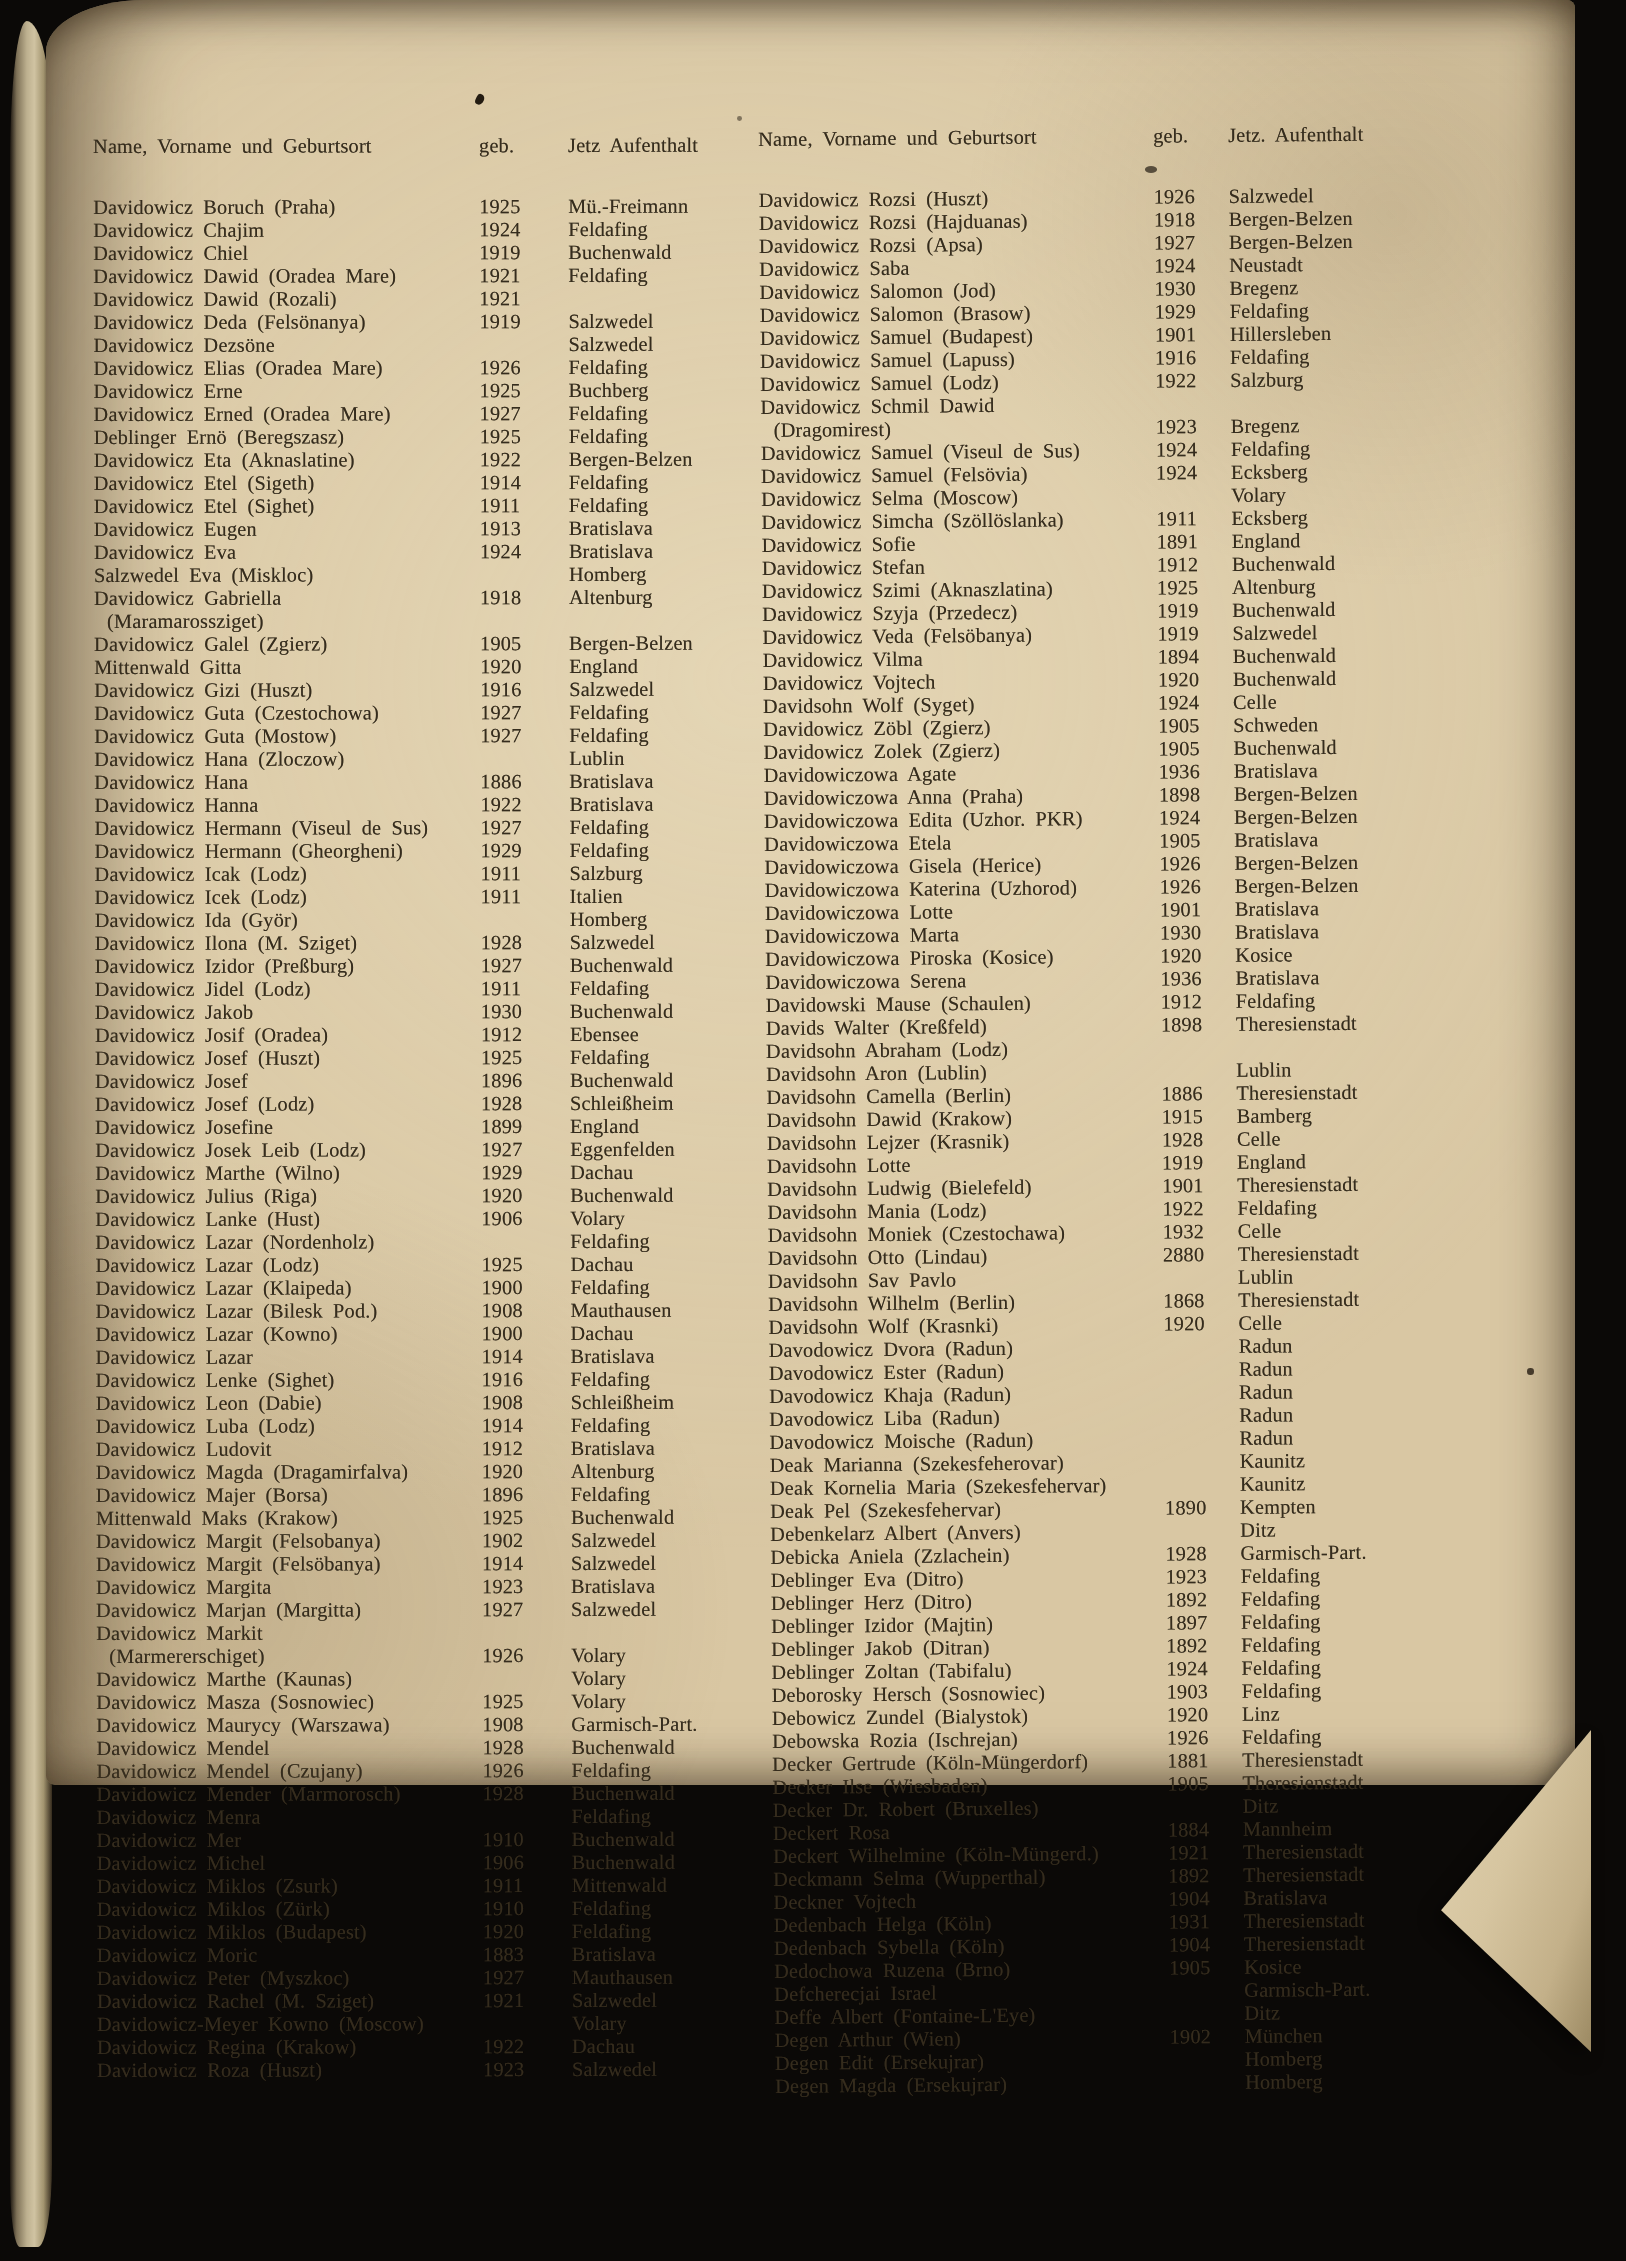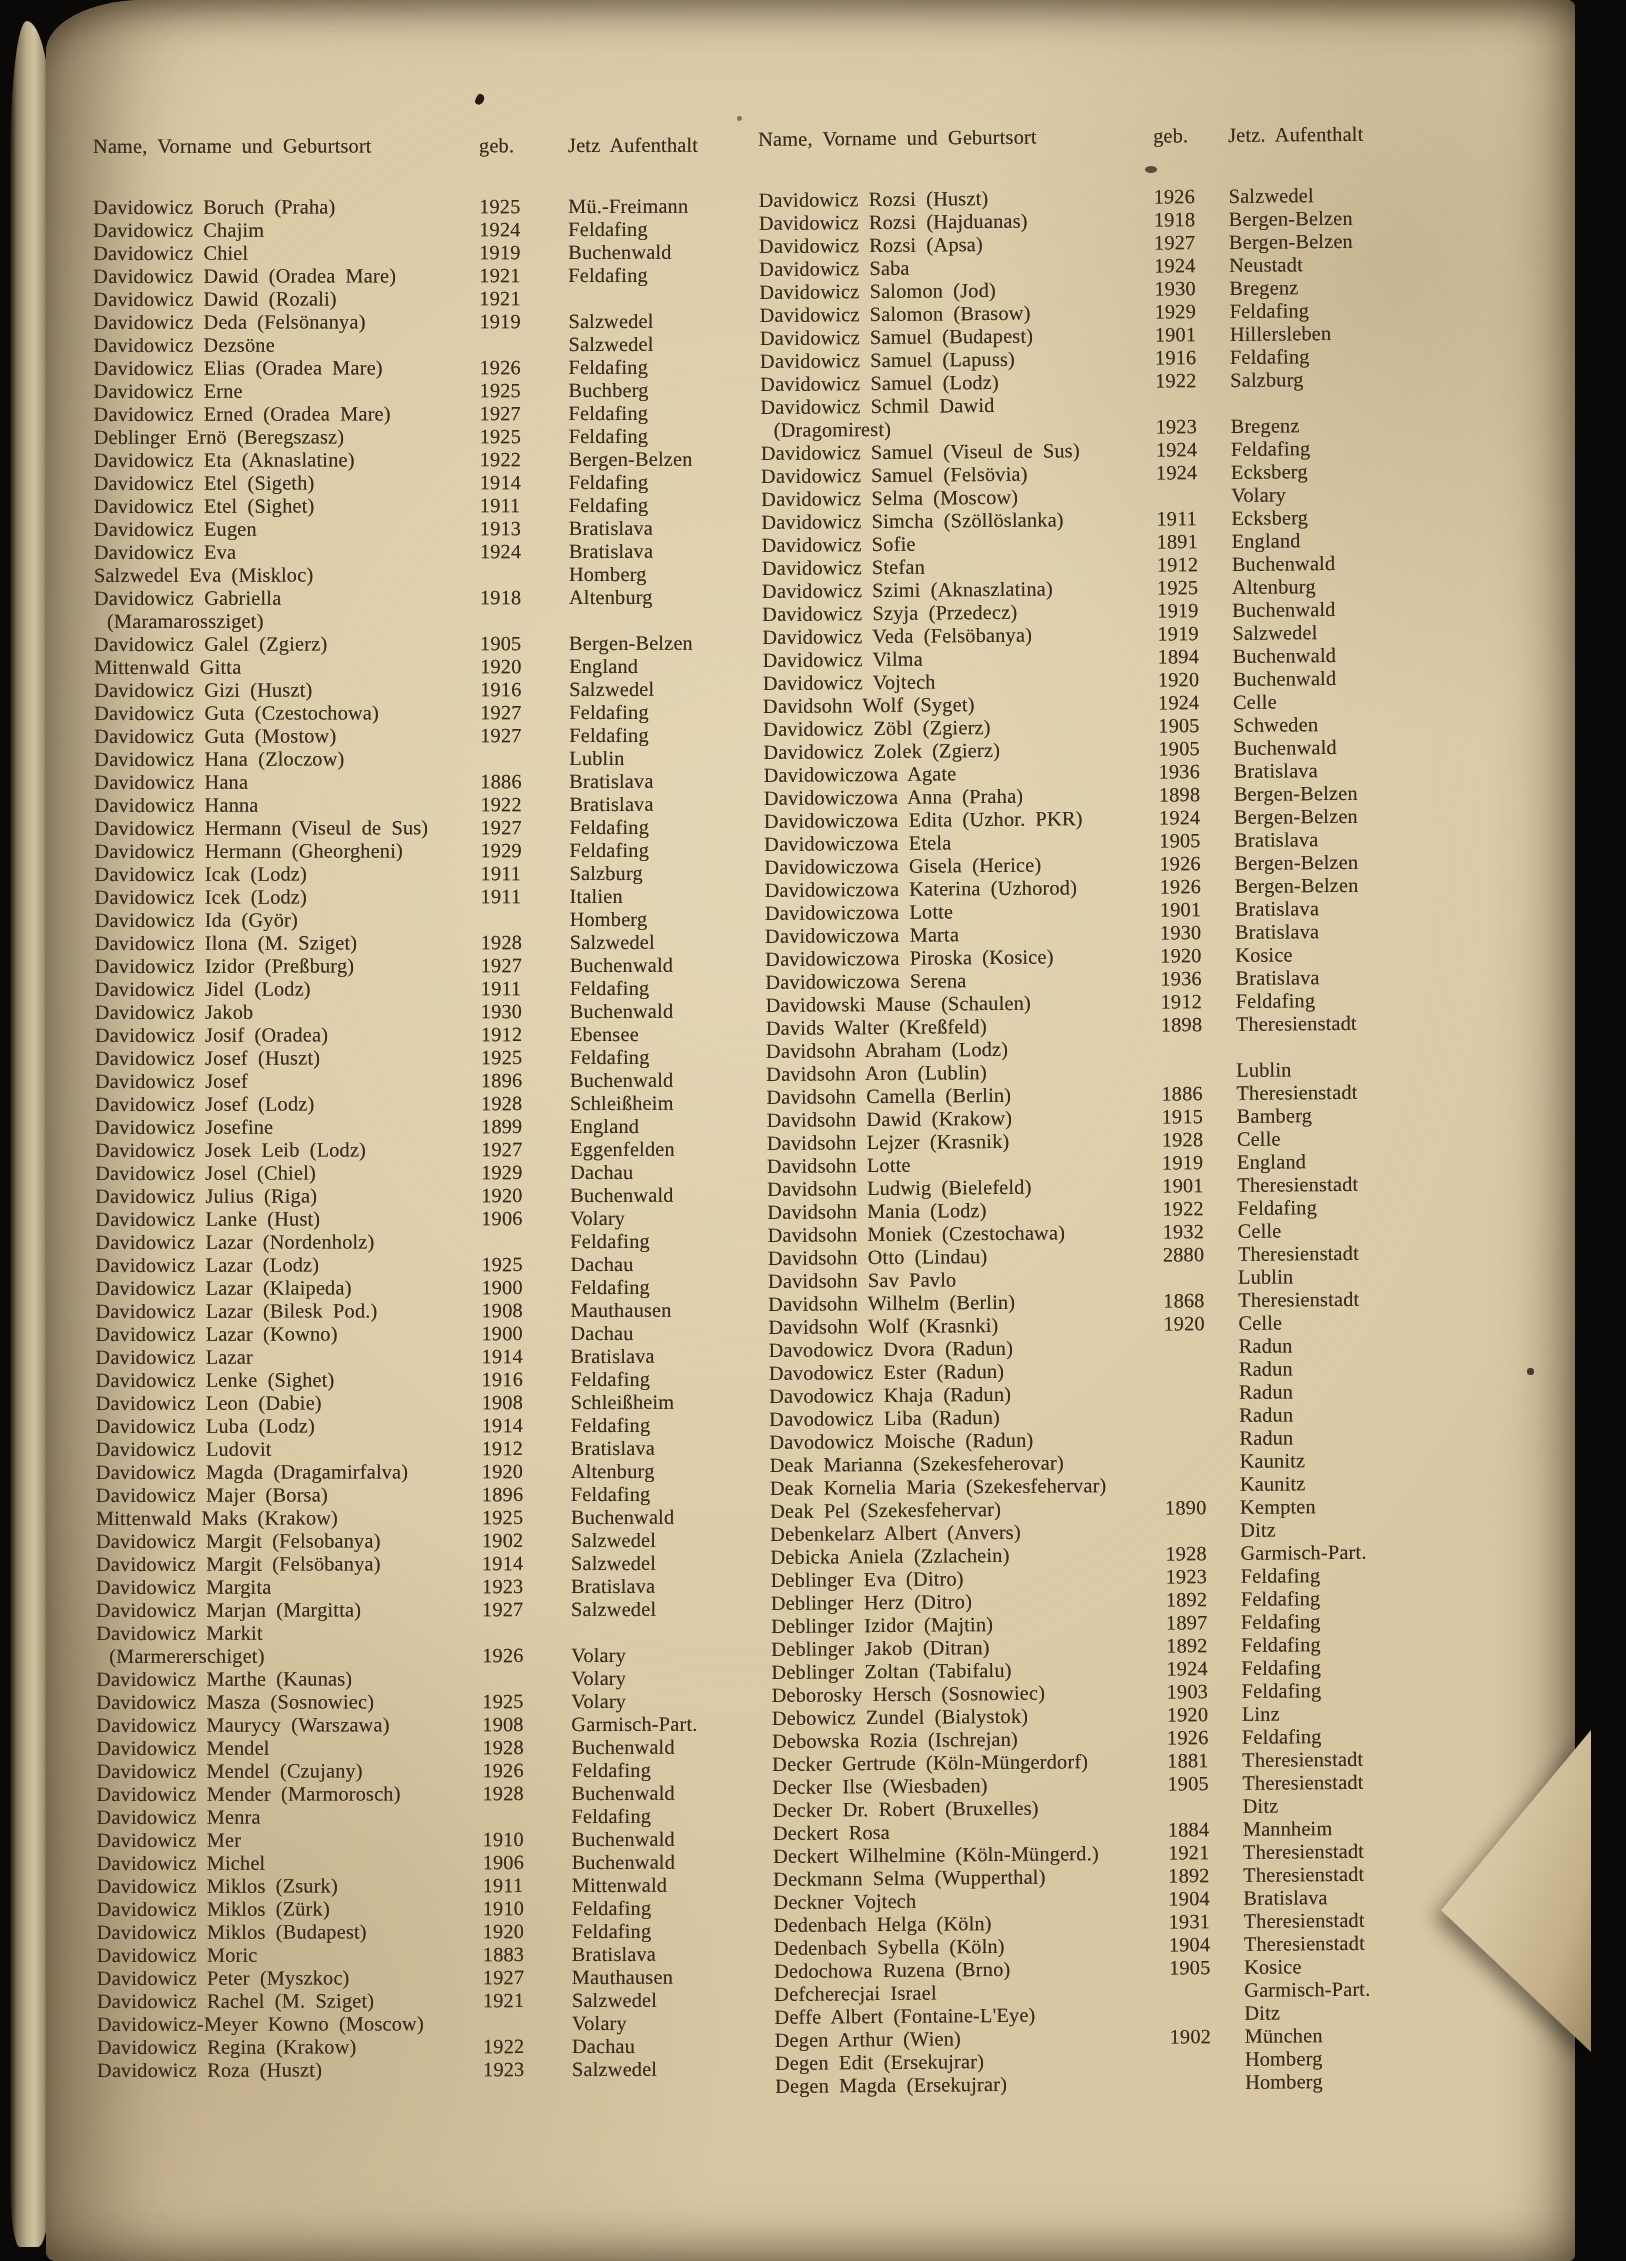--- a/index.html
+++ b/index.html
@@ -10,21 +10,21 @@
     font-family:"Liberation Serif","DejaVu Serif",serif;
   }
   
   .page-edges{
     position:absolute;left:9.8px;top:21px;width:42px;height:2226px;
     background:linear-gradient(90deg,#1c1610 0%,#7e7157 16%,#bdb08f 40%,#d0c3a2 58%,#a2946f 80%,#352b1d 100%);
     border-radius:24.4px 37px 21px 14.6px/211px 163px 122px 98px;
   }
   
   .page{
-    position:absolute;left:46px;top:0;width:1529px;height:2261px;
+    position:absolute;left:46px;top:0;width:1529px;height:1785px;
     background:var(--paper);
     border-radius:98px 8.1px 6.5px 9.8px/52px 8.1px 6.5px 9.8px;
     box-shadow:
       inset 89px 0 106px -45px rgba(44,30,12,.55),
       inset -39px 0 57px -23px rgba(44,30,12,.5),
       inset 0 24.4px 37px -18px rgba(30,18,6,.55),
       inset 0 -29px 46px -21px rgba(30,18,6,.4);
   }
   .page::before{
     content:"";position:absolute;inset:0;border-radius:inherit;pointer-events:none;
@@ -278,21 +278,21 @@
           <span class="cell name">Davidowicz Josefine</span>
           <span class="cell geb">1899</span>
           <span class="cell ort">England</span>
         </div>
         <div class="row">
           <span class="cell name">Davidowicz Josek Leib (Lodz)</span>
           <span class="cell geb">1927</span>
           <span class="cell ort">Eggenfelden</span>
         </div>
         <div class="row">
-          <span class="cell name">Davidowicz Josel (Chiel)</span>
+          <span class="cell name">Davidowicz Marthe (Wilno)</span>
           <span class="cell geb">1929</span>
           <span class="cell ort">Dachau</span>
         </div>
         <div class="row">
           <span class="cell name">Davidowicz Julius (Riga)</span>
           <span class="cell geb">1920</span>
           <span class="cell ort">Buchenwald</span>
         </div>
         <div class="row">
           <span class="cell name">Davidowicz Lanke (Hust)</span>

